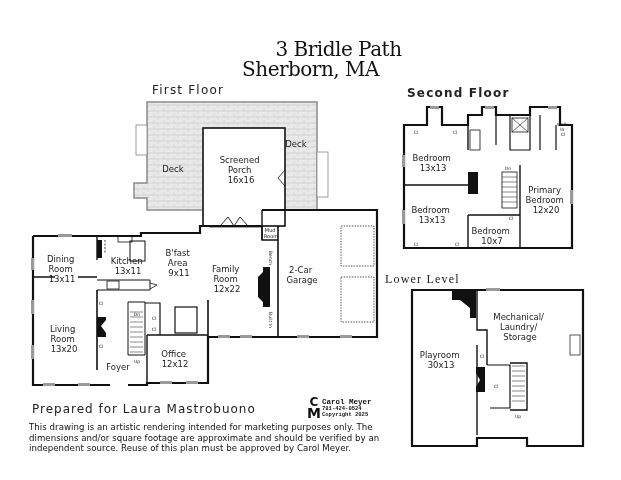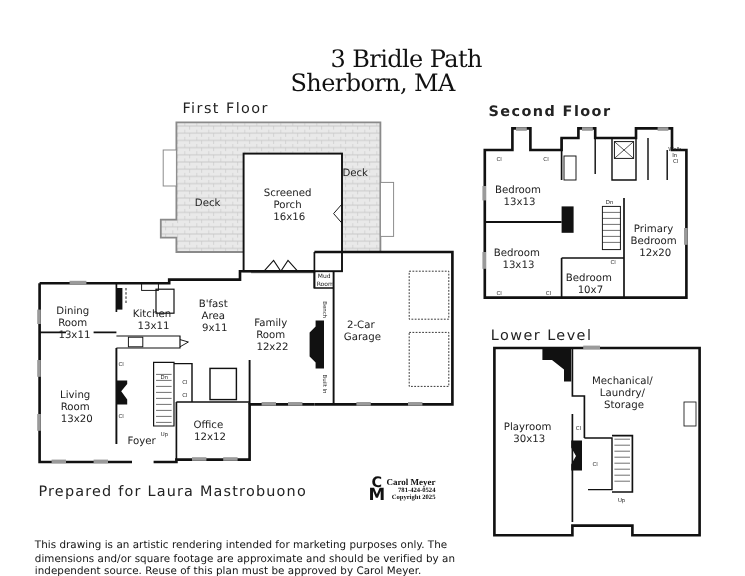--- a/index.html
+++ b/index.html
@@ -6,35 +6,35 @@
   body { width: 621px; height: 480px; position: relative; overflow: hidden; font-family: "DejaVu Sans", sans-serif; color: #111; }
   .title { position: absolute; left: 0; width: 621px; text-align: center; font-family: "DejaVu Serif", serif; color: #111; }
   .title-1 { top: 38px; font-size: 20px; line-height: 22px; letter-spacing: -0.5px; padding-left: 28px; }
   .title-2 { top: 58px; font-size: 20px; line-height: 22px; letter-spacing: -0.5px; }
   .floor-label { position: absolute; font-size: 12px; letter-spacing: 1.2px; color: #222; }
   svg.plan { position: absolute; left: 0; top: 0; }
   .room-label { font-family: "DejaVu Sans", sans-serif; font-size: 8.5px; fill: #222; text-anchor: middle; }
   .small-label { font-family: "DejaVu Sans", sans-serif; font-size: 5px; fill: #222; text-anchor: middle; }
   .tiny-label { font-family: "DejaVu Sans", sans-serif; font-size: 4.5px; fill: #222; text-anchor: middle; }
   .prepared { position: absolute; left: 32px; top: 402px; font-size: 12px; letter-spacing: 1px; color: #222; }
-  .disclaimer { position: absolute; left: 29px; top: 422px; width: 380px; font-size: 8.6px; line-height: 10.5px; color: #111; letter-spacing: 0.05px; margin-top: 28px; }
+  .disclaimer { position: absolute; left: 29px; top: 422px; width: 380px; font-size: 8.6px; line-height: 10.5px; color: #111; letter-spacing: 0.05px; }
   .logo { position: absolute; left: 306px; top: 398px; width: 16px; font-family: "DejaVu Sans", sans-serif; font-weight: bold; font-size: 12px; line-height: 9px; text-align: center; color: #111; }
-  .credit { position: absolute; left: 322px; top: 398px; font-family: Liberation Serif, serif; color: #111; text-align: right; }
+  .credit { position: absolute; left: 322px; top: 398px; font-family: Liberation Mono, monospace; color: #111; }
   .credit .name { font-size: 7.5px; font-weight: bold; line-height: 8px; }
   .credit .phone, .credit .copy { font-size: 5.5px; font-weight: bold; line-height: 6px; }
 </style>
 </head>
 <body>
 
 <div class="title title-1">3 Bridle Path</div>
 <div class="title title-2">Sherborn, MA</div>
 
 <div class="floor-label" style="left:152px; top:83px;">First Floor</div>
 <div class="floor-label" style="left:407px; top:86px;font-weight:bold;">Second Floor</div>
-<div class="floor-label" style="left:409px; top:272px;">Lower Level</div>
+<div class="floor-label" style="left:385px; top:272px;font-family:Liberation Serif, serif;">Lower Level</div>
 
 <svg class="plan" width="621" height="480" viewBox="0 0 621 480">
   <defs>
     <pattern id="deckpat" width="10" height="6" patternUnits="userSpaceOnUse">
       <rect width="10" height="6" fill="#e9e9e9"></rect>
       <line x1="0" y1="3" x2="10" y2="3" stroke="#bdbdbd" stroke-width="0.6"></line>
       <line x1="4" y1="0" x2="4" y2="3" stroke="#c8c8c8" stroke-width="0.5"></line>
       <line x1="8" y1="3" x2="8" y2="6" stroke="#c8c8c8" stroke-width="0.5"></line>
     </pattern>
   </defs>

